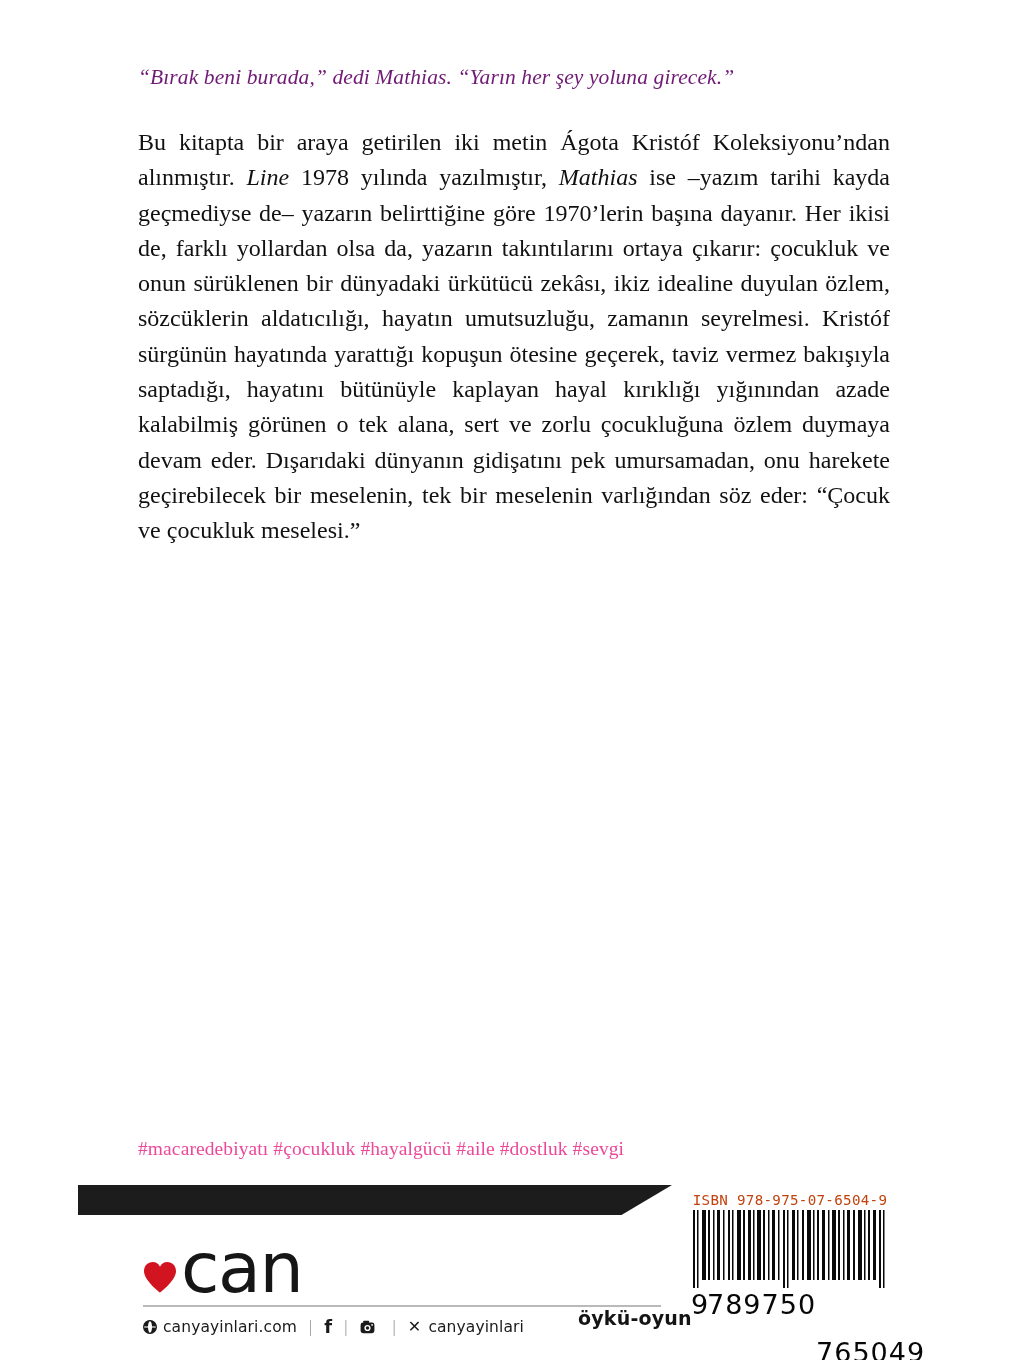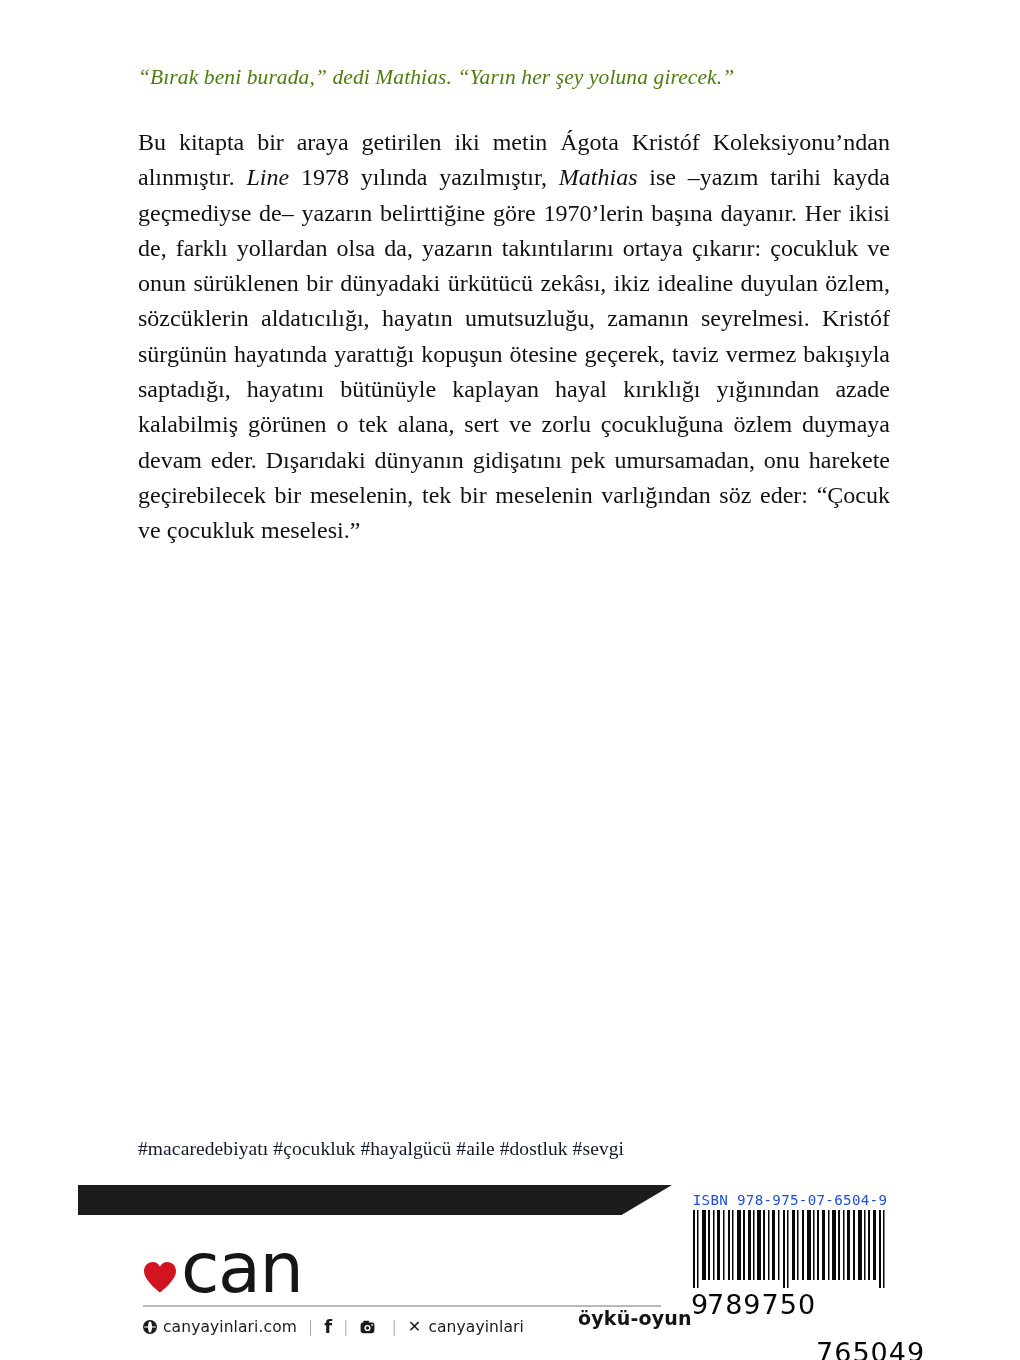--- a/index.html
+++ b/index.html
@@ -24,21 +24,21 @@
 
   .epigraph {
     position: absolute;
     left: 138px;
     top: 62px;
     width: 752px;
     font-style: italic;
     font-size: 21.5px;
     line-height: 30px;
     letter-spacing: 0.1px;
-    color: #4d7c0f;
+    color: #701a75;
   }
 
   .blurb {
     position: absolute;
     left: 138px;
     top: 125px;
     width: 752px;
     font-size: 24px;
     line-height: 35.3px;
     text-align: justify;
@@ -47,21 +47,21 @@
     word-spacing: 0.2px;
   }
   .blurb i { font-style: italic; }
 
   .hashtags {
     position: absolute;
     left: 138px;
     top: 1136px;
     font-size: 19.5px;
     line-height: 26px;
-    color: #0f172a;
+    color: #ec4899;
     letter-spacing: 0.1px;
   }
 
   
   .black-band {
     position: absolute;
     left: 78px;
     top: 1185px;
     width: 594px;
     height: 30px;
@@ -151,21 +151,21 @@
   .barcode-wrap {
     position: absolute;
     left: 691px;
     top: 1192px;
     width: 198px;
   }
   .isbn-text {
     font-family: "DejaVu Sans Mono", monospace;
     font-size: 14.2px;
     letter-spacing: 0.3px;
-    color: #1d4ed8;
+    color: #c2410c;
     text-align: center;
     margin-bottom: 2px;
     white-space: nowrap;
   }
   .bars {
     height: 78px;
     width: 198px;
     display: block;
   }
   .barcode-digits {

